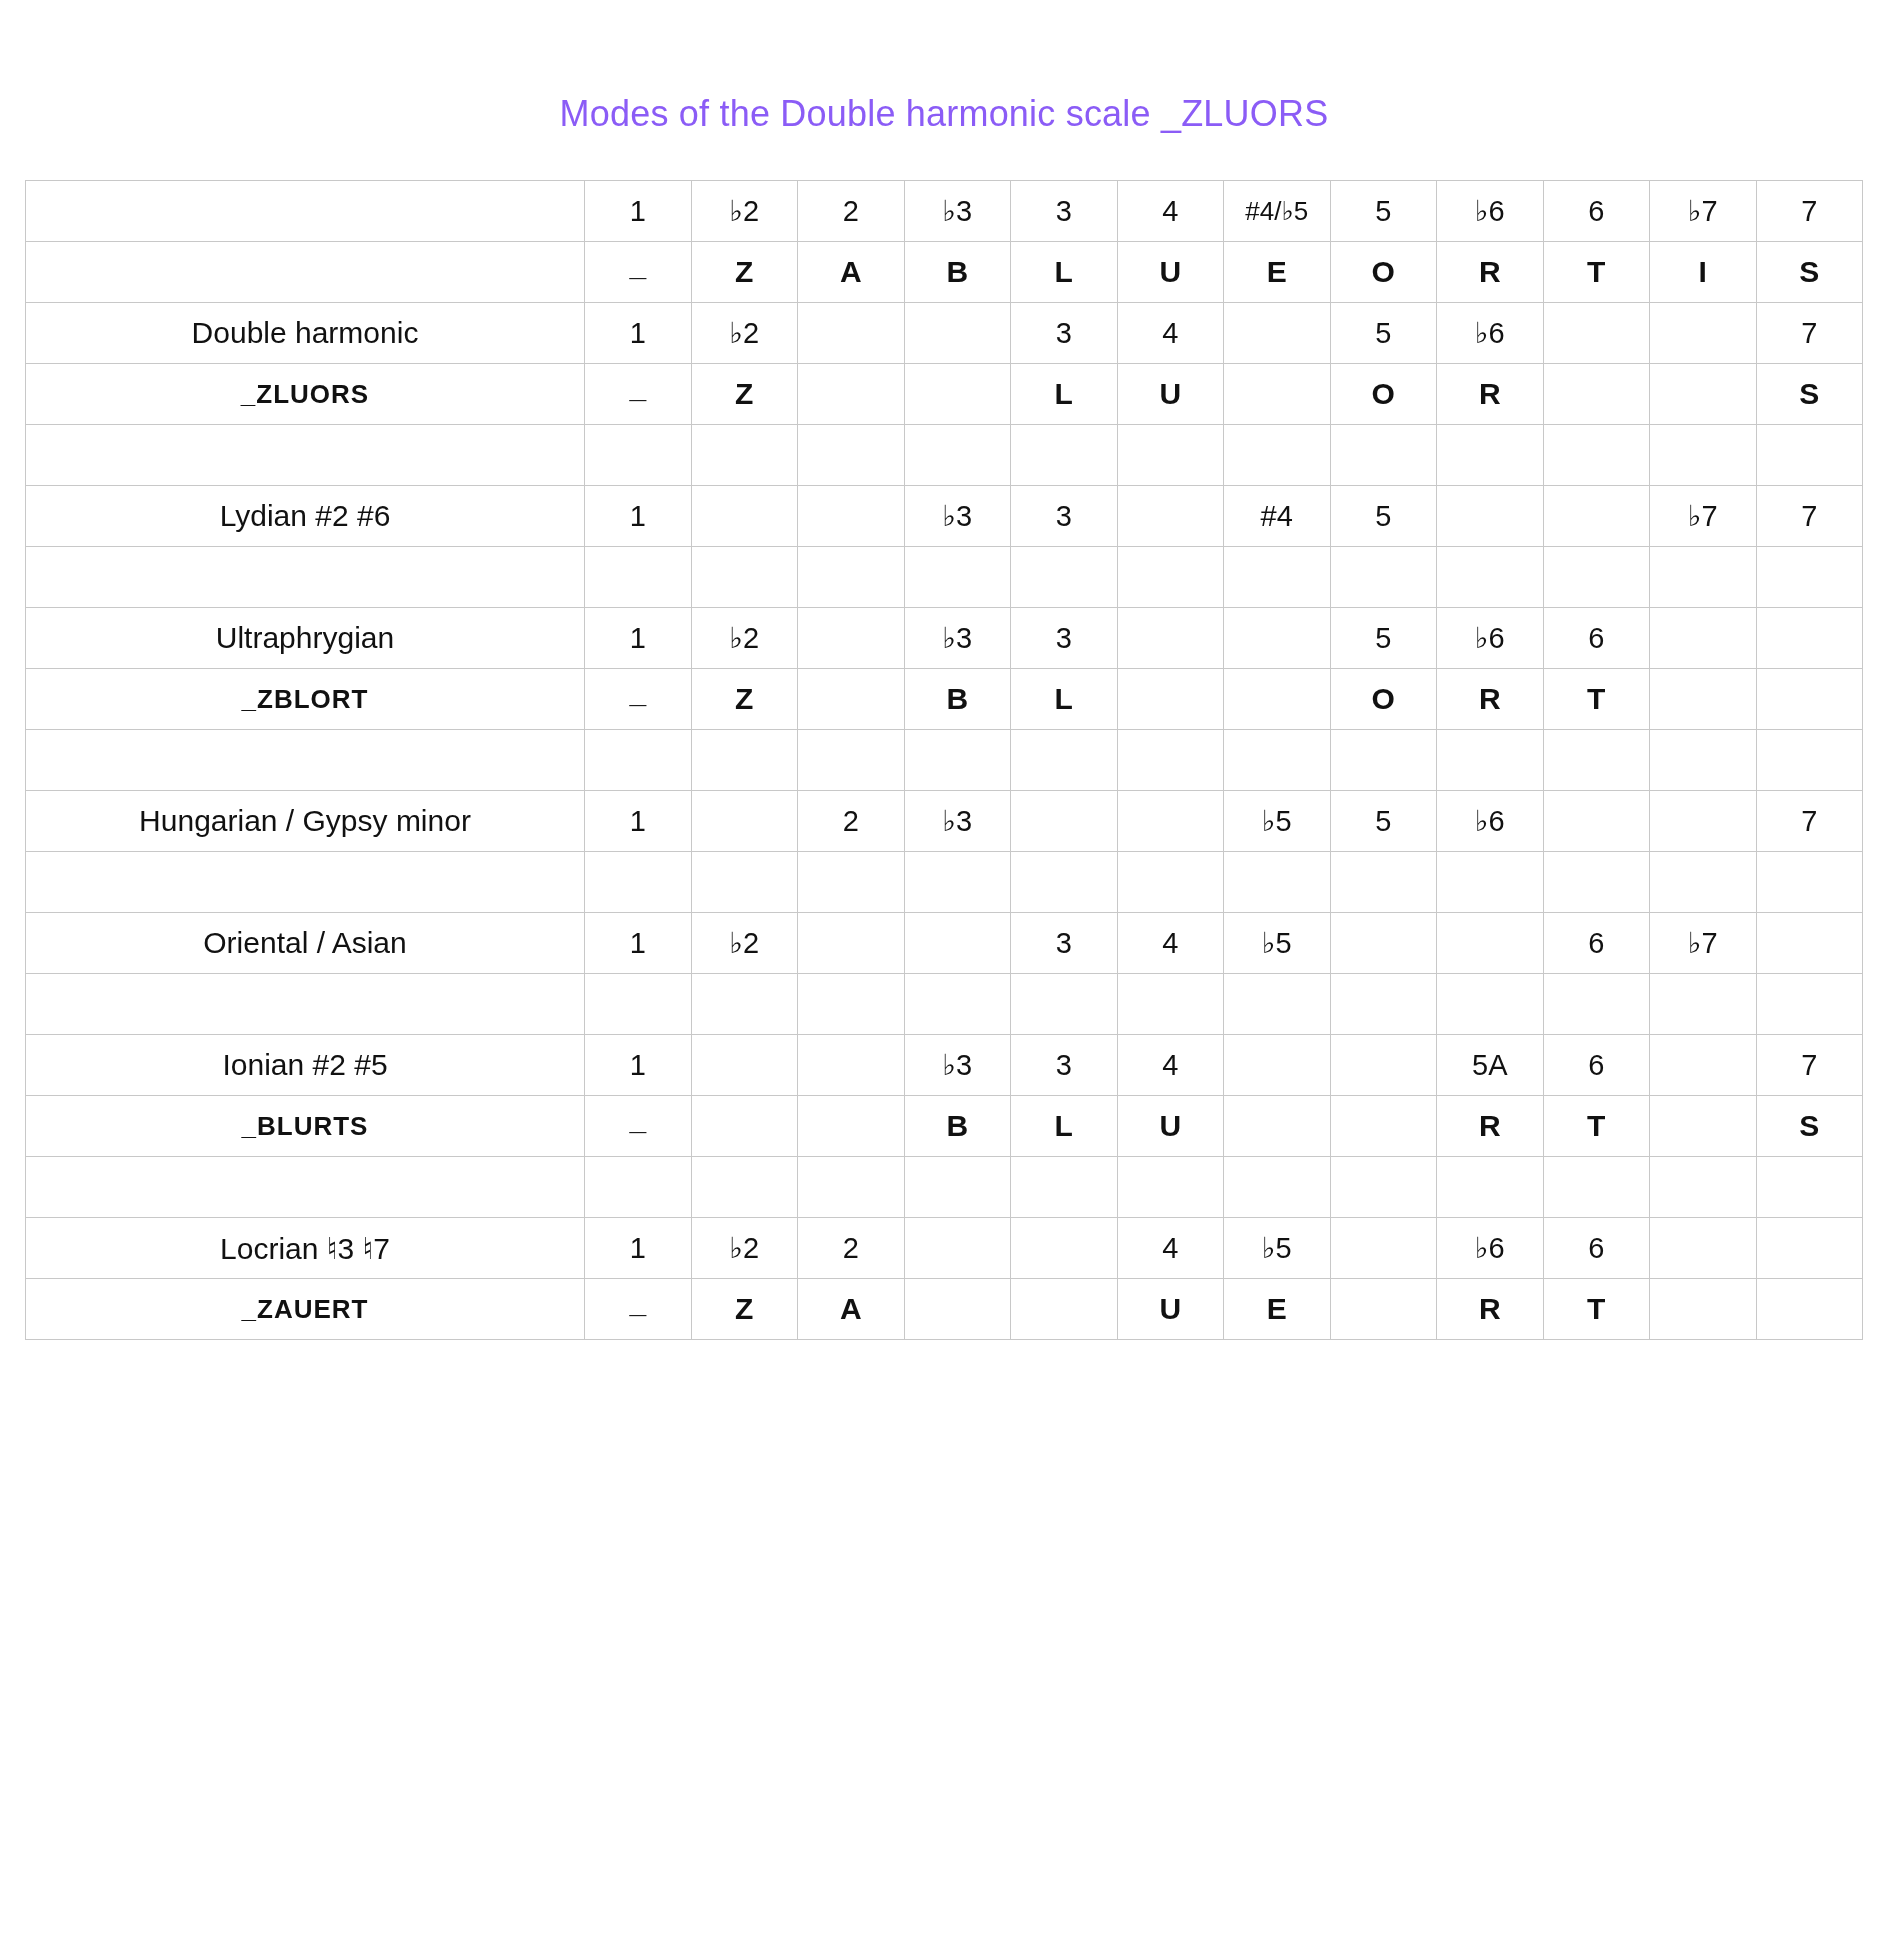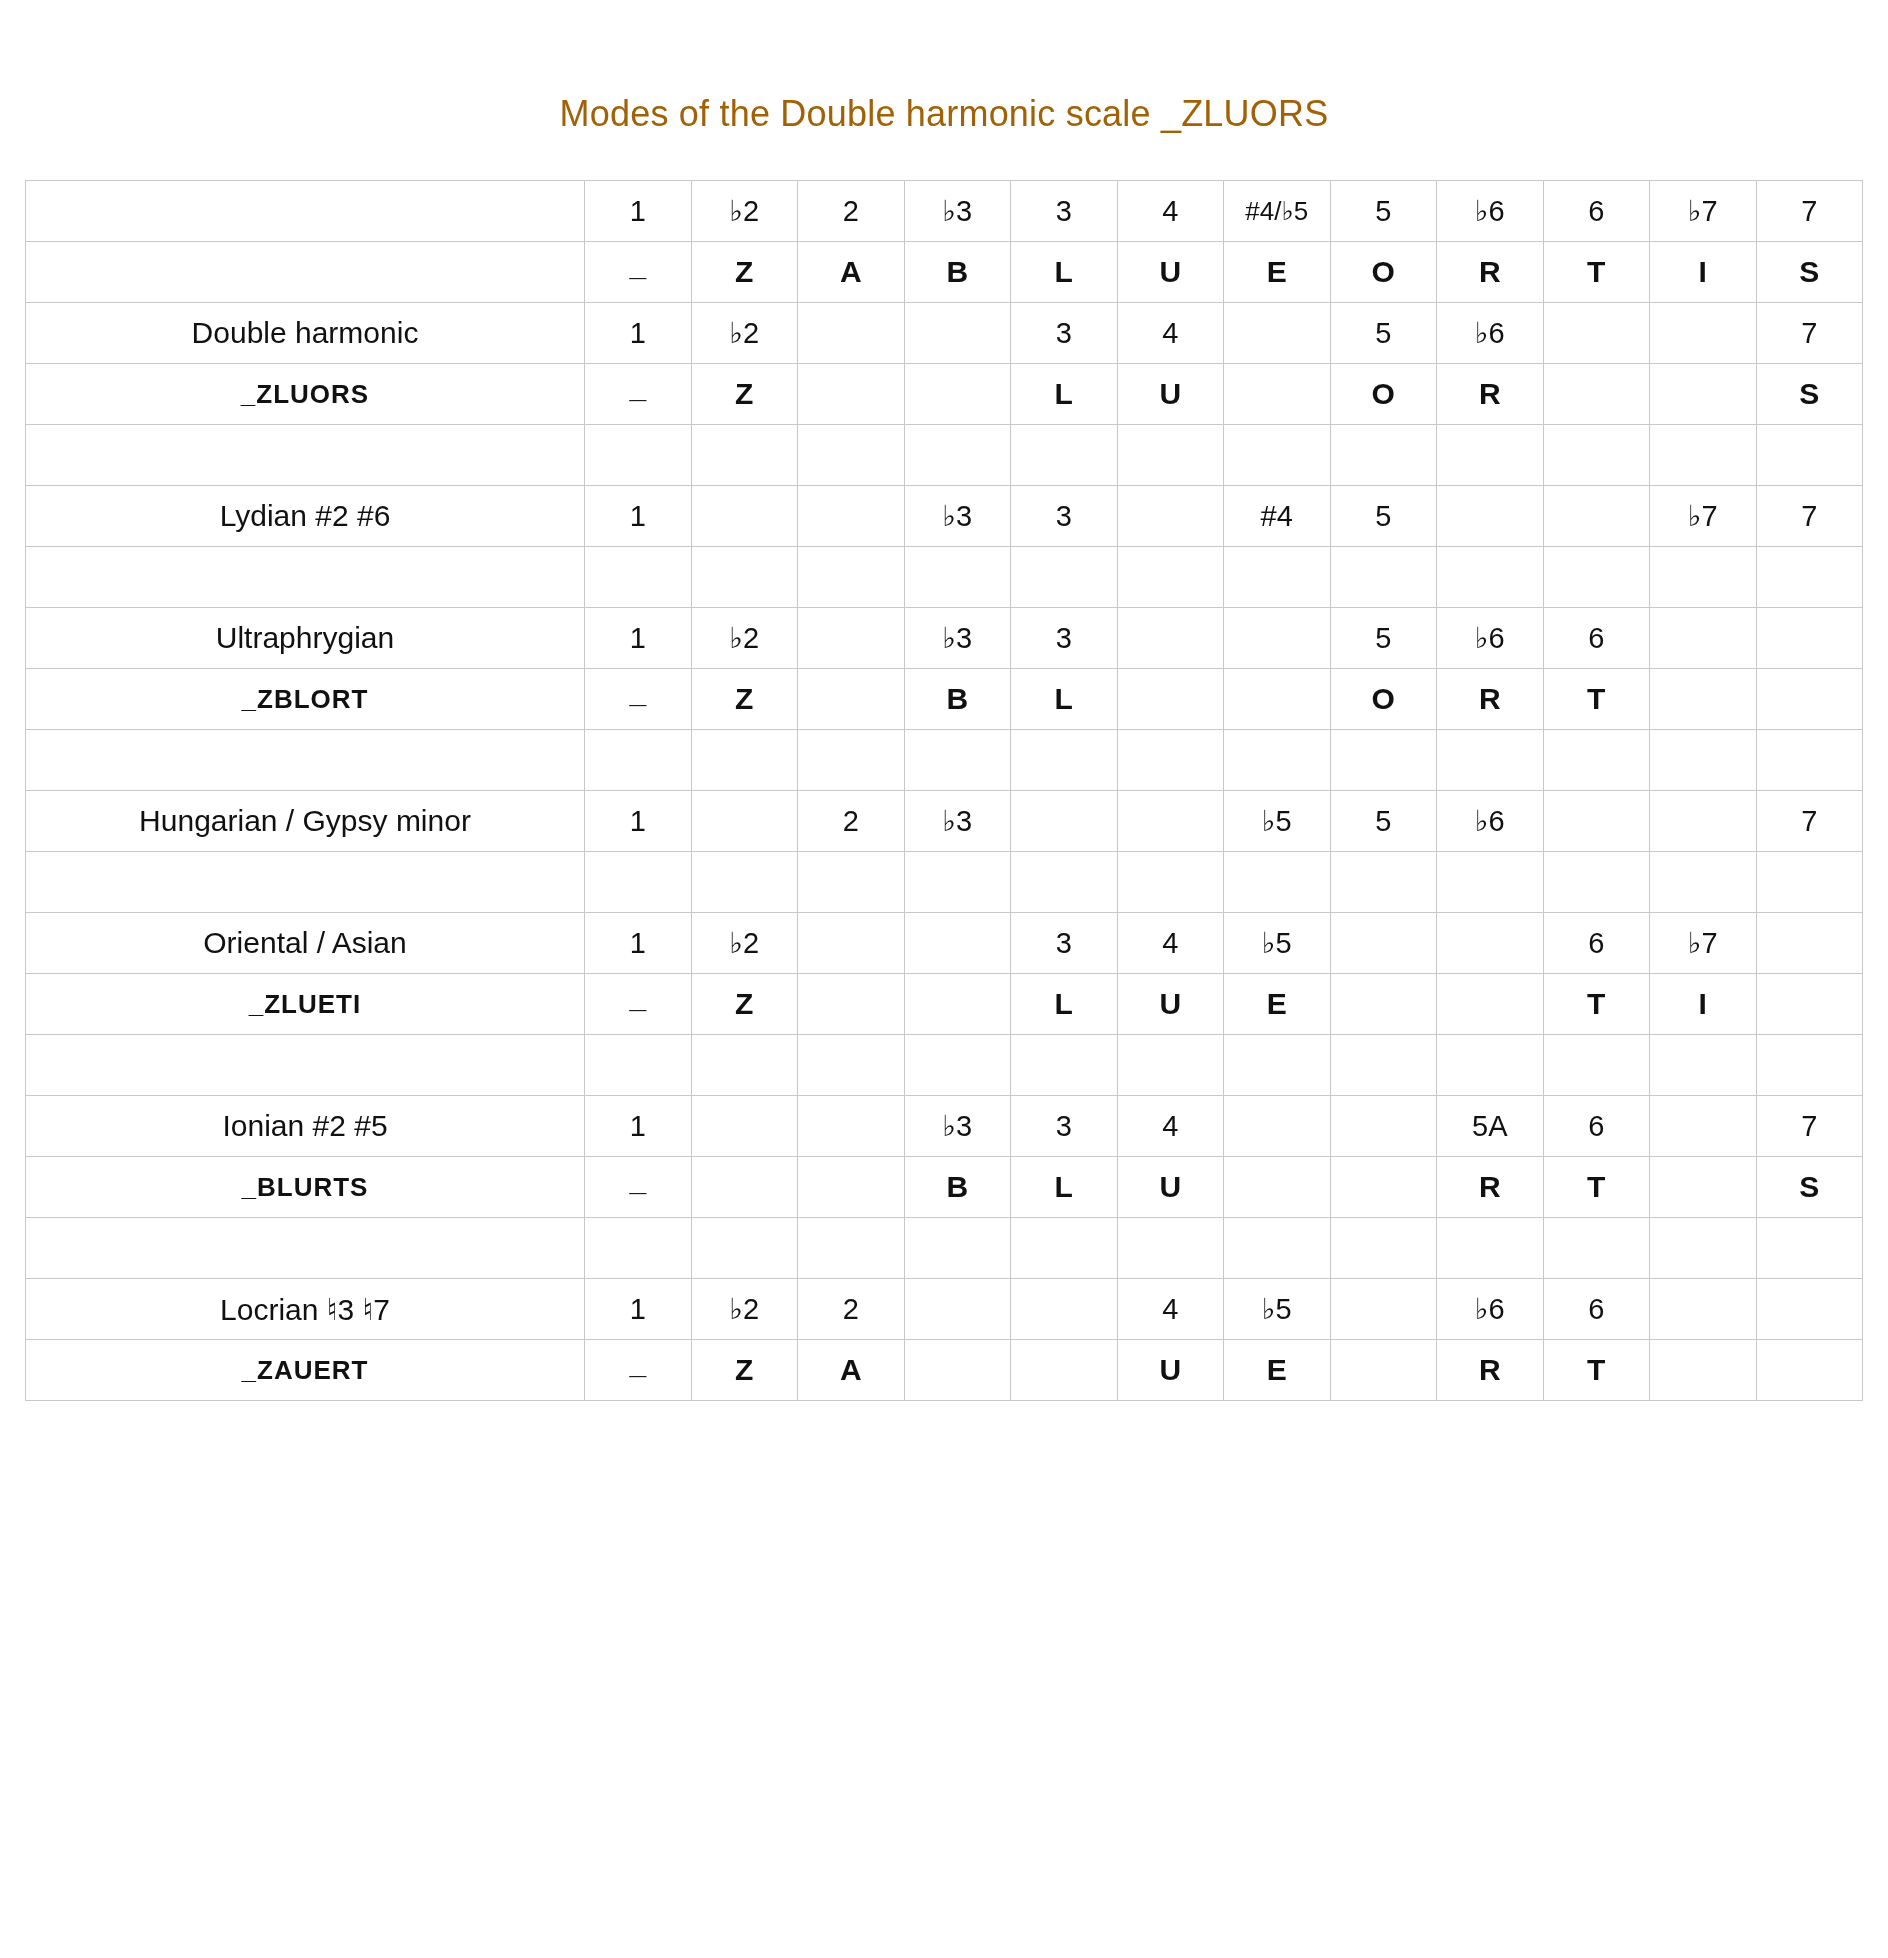--- a/index.html
+++ b/index.html
@@ -18,21 +18,21 @@
     position: relative;
     width: 1888px;
     height: 1958px;
     box-sizing: border-box;
     padding: 0;
   }
   .title {
     text-align: center;
     font-size: 36px;
     font-weight: 400;
-    color: #a16207;
+    color: #8b5cf6;
     padding-top: 93px;
     padding-bottom: 0;
     letter-spacing: 0.2px;
   }
   .table-wrap {
     margin-top: 45px;
     padding-left: 25px;
     padding-right: 25px;
   }
   table.grid {
@@ -286,35 +286,20 @@
             <td></td>
             <td>3</td>
             <td>4</td>
             <td>♭5</td>
             <td></td>
             <td></td>
             <td>6</td>
             <td>♭7</td>
             <td></td>
           </tr>
-          <tr>
-            <td class="label code">_ZLUETI</td>
-            <td class="lettercell"><span class="under">_</span></td>
-            <td class="lettercell">Z</td>
-            <td class="lettercell"></td>
-            <td class="lettercell"></td>
-            <td class="lettercell">L</td>
-            <td class="lettercell">U</td>
-            <td class="lettercell">E</td>
-            <td class="lettercell"></td>
-            <td class="lettercell"></td>
-            <td class="lettercell">T</td>
-            <td class="lettercell">I</td>
-            <td class="lettercell"></td>
-          </tr>
           <tr class="spacer">
             <td class="label"></td>
             <td></td>
             <td></td>
             <td></td>
             <td></td>
             <td></td>
             <td></td>
             <td></td>
             <td></td>

